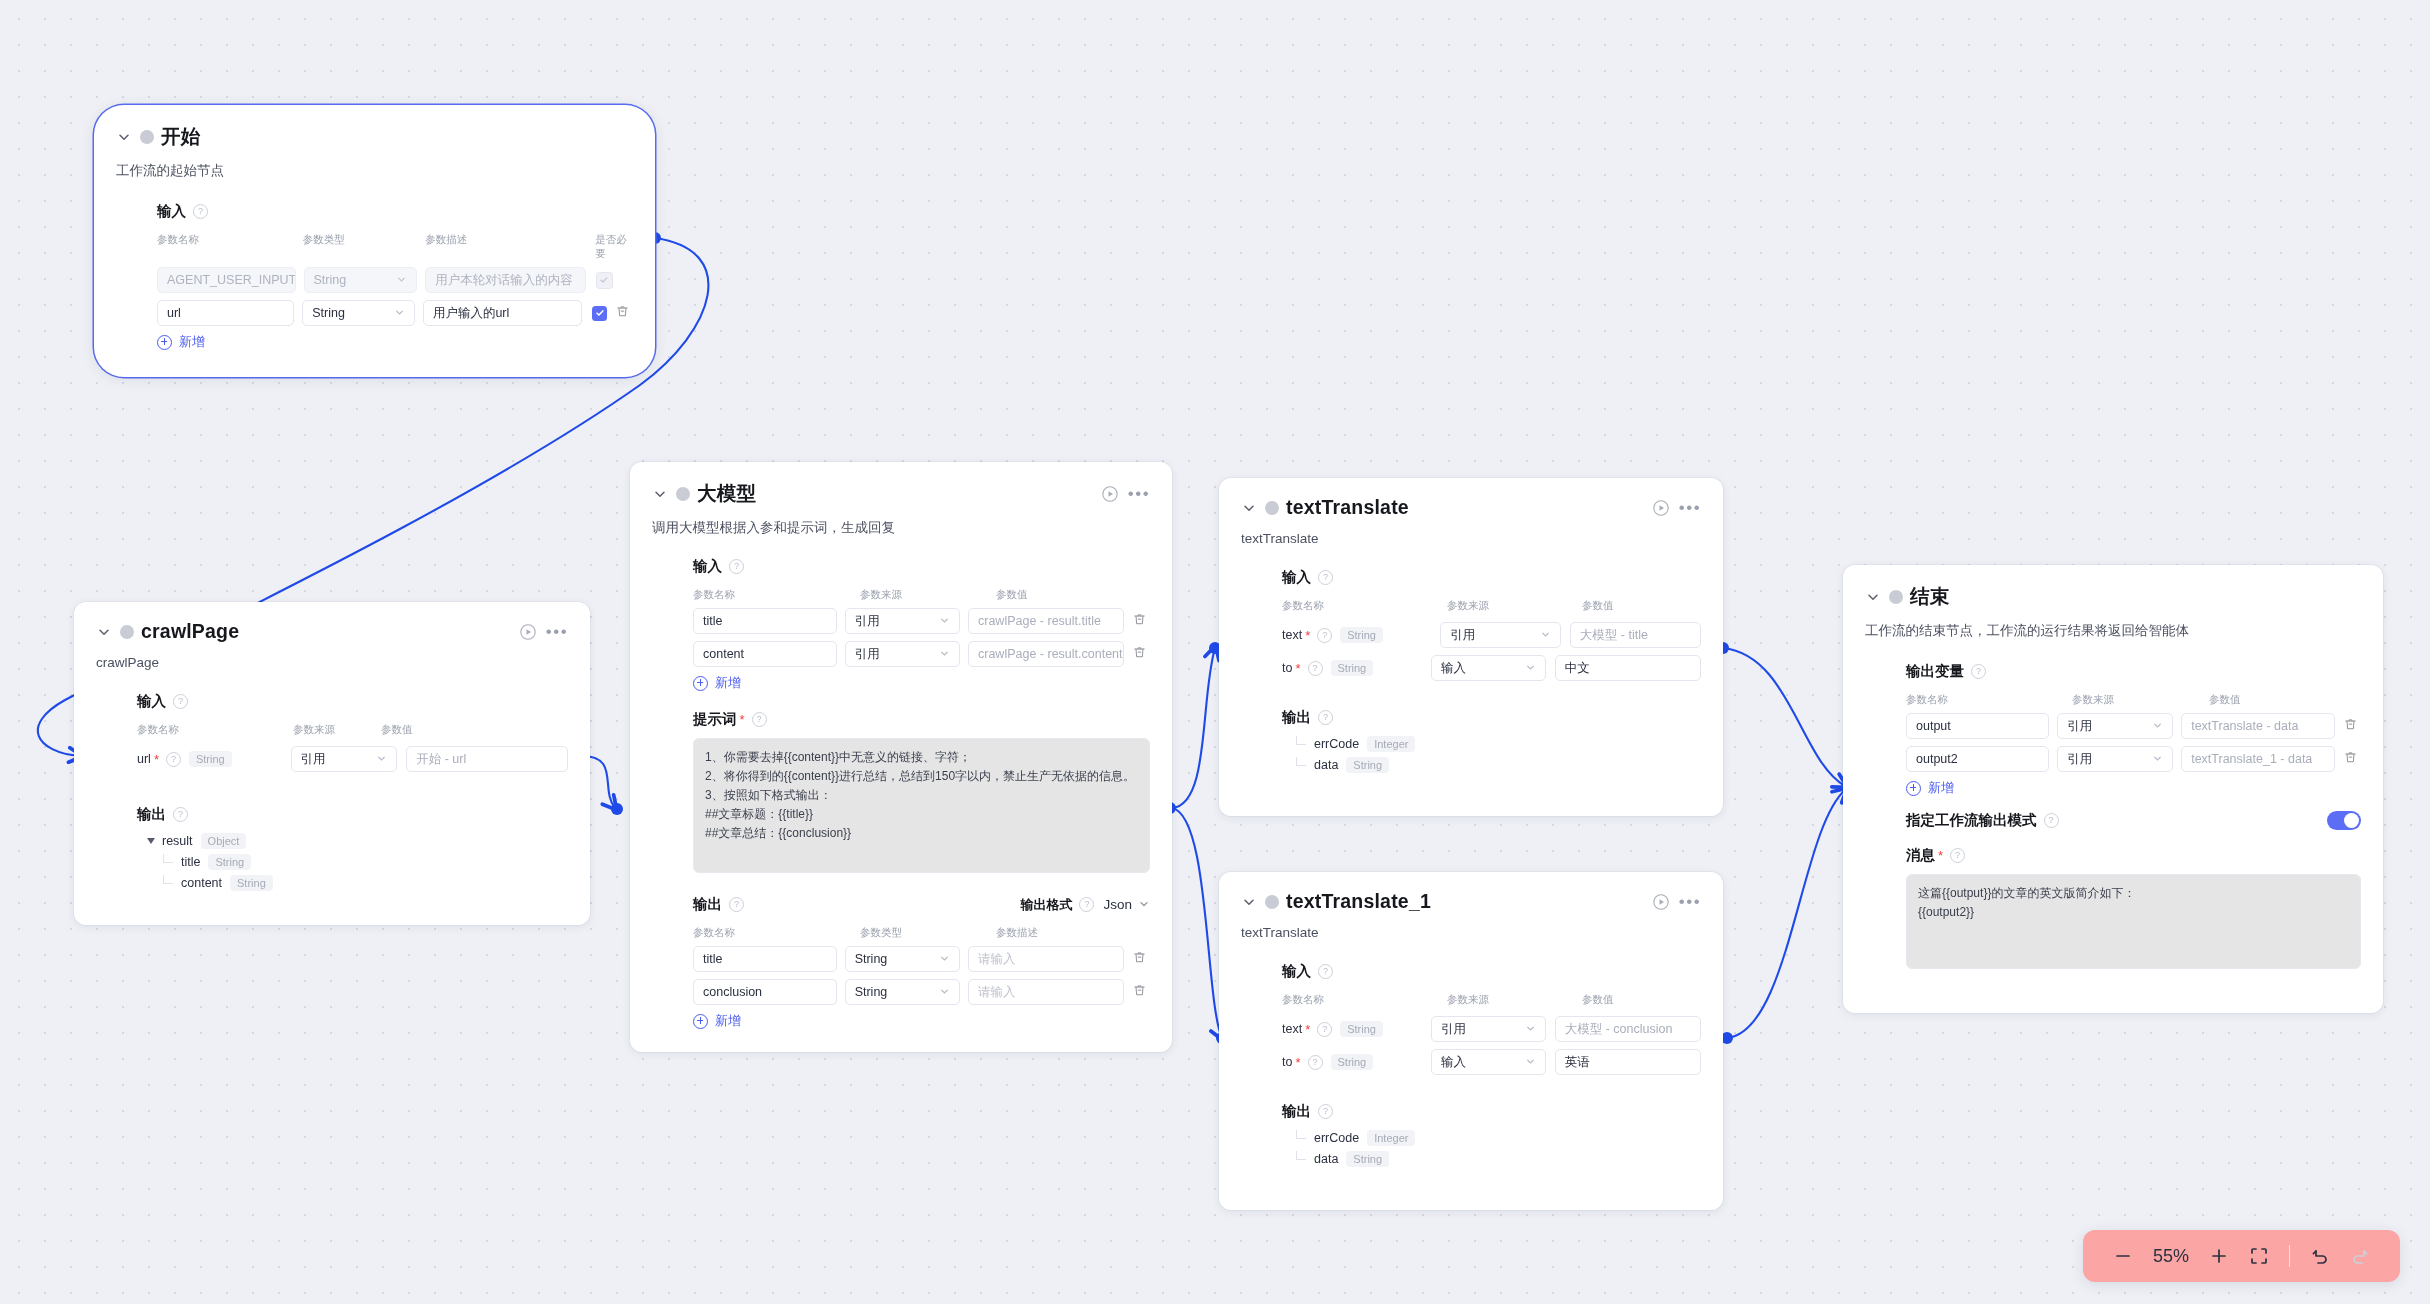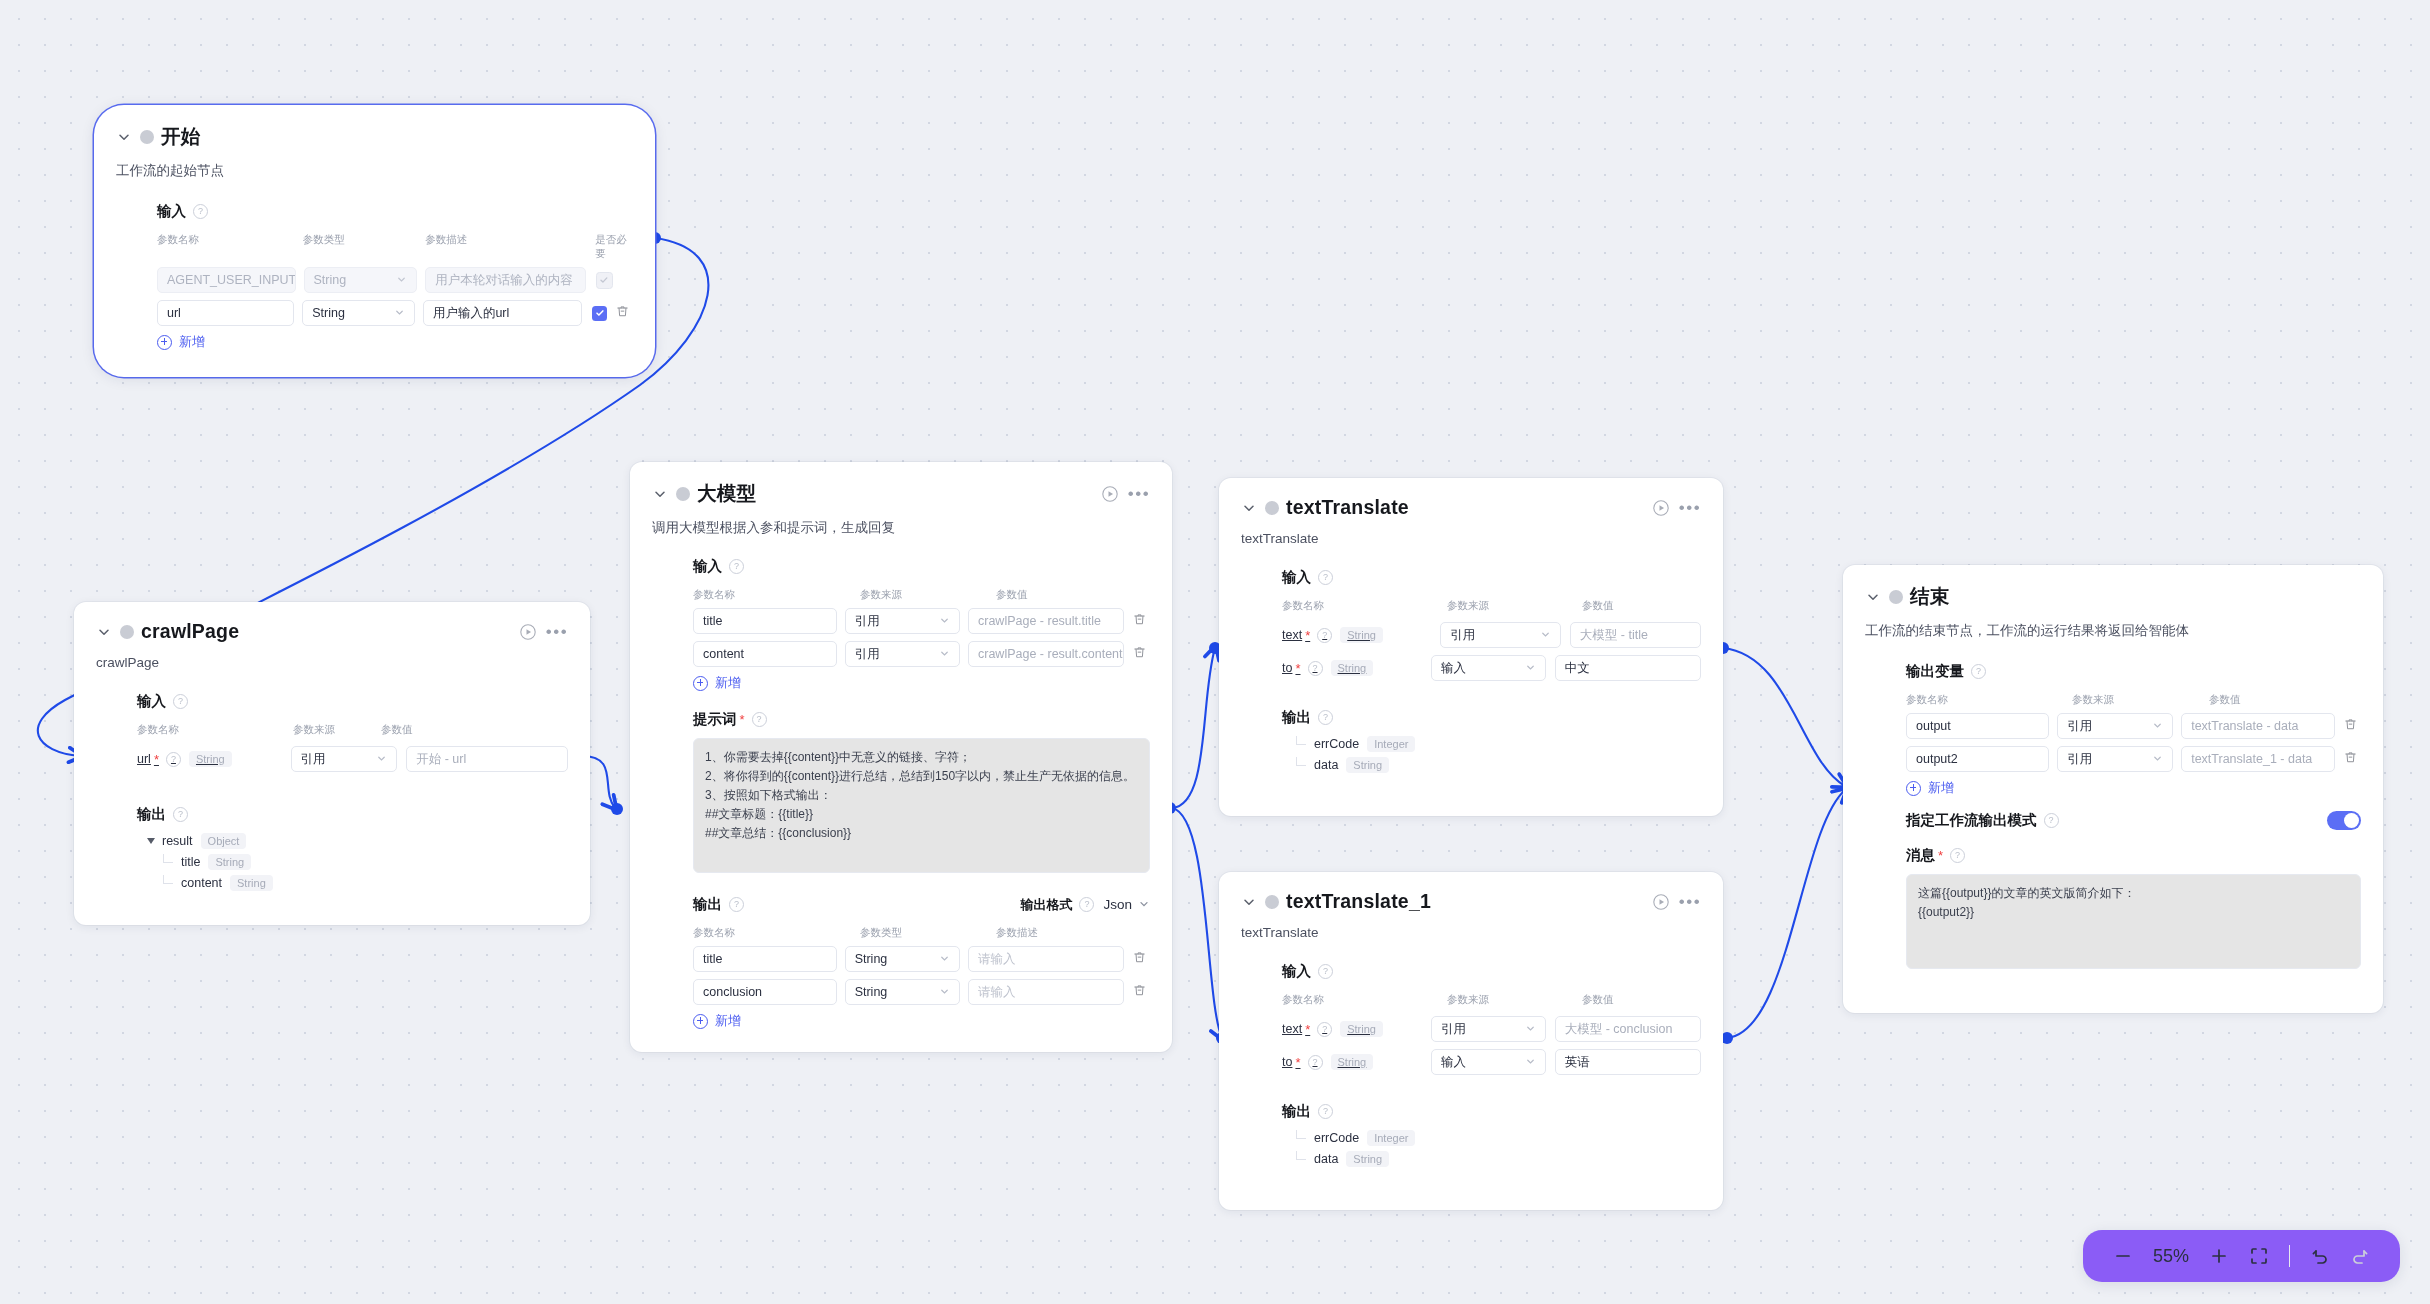--- a/index.html
+++ b/index.html
@@ -50,21 +50,21 @@
 
   .fld{height:26px;border:1px solid #e3e6ee;border-radius:5px;background:#fff;
        display:flex;align-items:center;padding:0 9px;font-size:12.5px;color:#2b3040;
        box-sizing:border-box;overflow:hidden;white-space:nowrap;}
   .fld.muted{background:#f5f6fa;border-color:#eceef4;color:#aeb3c0;}
   .fld.ghost{color:#a9aebb;}
   .fld.sel{justify-content:space-between;}
   .cv{color:#b3b8c4;font-size:11px;margin-left:6px;flex:0 0 auto;}
   .ph{color:#bfc3ce;}
 
-  .tagname{font-size:12.5px;color:#2b3040;display:flex;align-items:center;text-decoration:underline;}
+  .tagname{font-size:12.5px;color:#2b3040;display:flex;align-items:center;}
   .chip{display:inline-block;background:#f2f3f7;color:#a6abb8;border-radius:4px;
         padding:2px 7px;font-size:11px;margin-left:8px;}
 
   .trash{width:18px;height:18px;margin-left:8px;flex:0 0 auto;opacity:.62;}
   .addbtn{display:flex;align-items:center;color:#4b5cf0;font-size:13px;margin-top:2px;cursor:pointer;}
   .addbtn .pl{width:13px;height:13px;border:1.2px solid #4b5cf0;border-radius:50%;position:relative;margin-right:7px;}
   .addbtn .pl:before,.addbtn .pl:after{content:"";position:absolute;background:#4b5cf0;}
   .addbtn .pl:before{left:2.6px;top:5.6px;width:6.5px;height:1.2px;}
   .addbtn .pl:after{left:5.65px;top:2.6px;width:1.2px;height:6.5px;}
 
@@ -83,21 +83,21 @@
   .tleaf:after{content:"";position:absolute;left:0;top:50%;width:10px;height:1px;background:#dfe2ea;}
   .tleaf.last:before{bottom:50%;}
   .troot{display:flex;align-items:center;font-size:12.5px;color:#2b3040;margin-bottom:5px;}
   .caret{width:0;height:0;border-left:4.5px solid transparent;border-right:4.5px solid transparent;
          border-top:6px solid #565b68;margin-right:7px;flex:0 0 auto;}
 
   .tog{width:34px;height:19px;border-radius:10px;background:#5b6ef5;position:relative;flex:0 0 auto;}
   .tog .knob{position:absolute;right:2px;top:2px;width:15px;height:15px;border-radius:50%;background:#fff;}
 
   
-  .toolbar{position:absolute;right:30px;bottom:22px;height:52px;background:#8b5cf6;border-radius:19px;
+  .toolbar{position:absolute;right:30px;bottom:22px;height:52px;background:#fca5a5;border-radius:12px;
            box-shadow:0 3px 14px rgba(31,42,77,.10);display:flex;align-items:center;padding:0 20px;z-index:40;}
   .tb-btn{width:40px;height:40px;display:flex;align-items:center;justify-content:center;color:#2b3040;cursor:pointer;}
   .tb-zoom{font-size:18px;color:#2b3040;min-width:56px;text-align:center;cursor:pointer;}
   .tb-div{width:1px;height:22px;background:#e6e8f0;margin:0 10px;}
   .tb-btn.dis{color:#ccd0d9;}
 </style>
 </head>
 <body>
 
 <div id="canvas">

